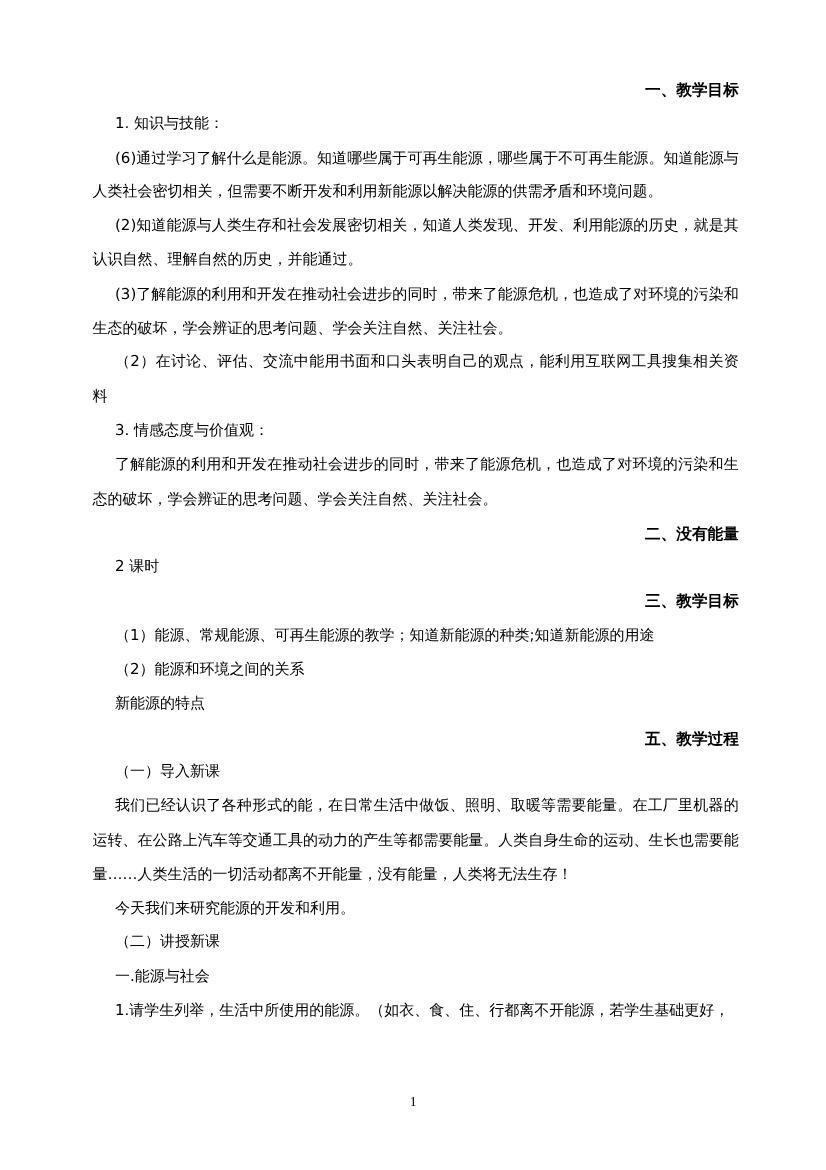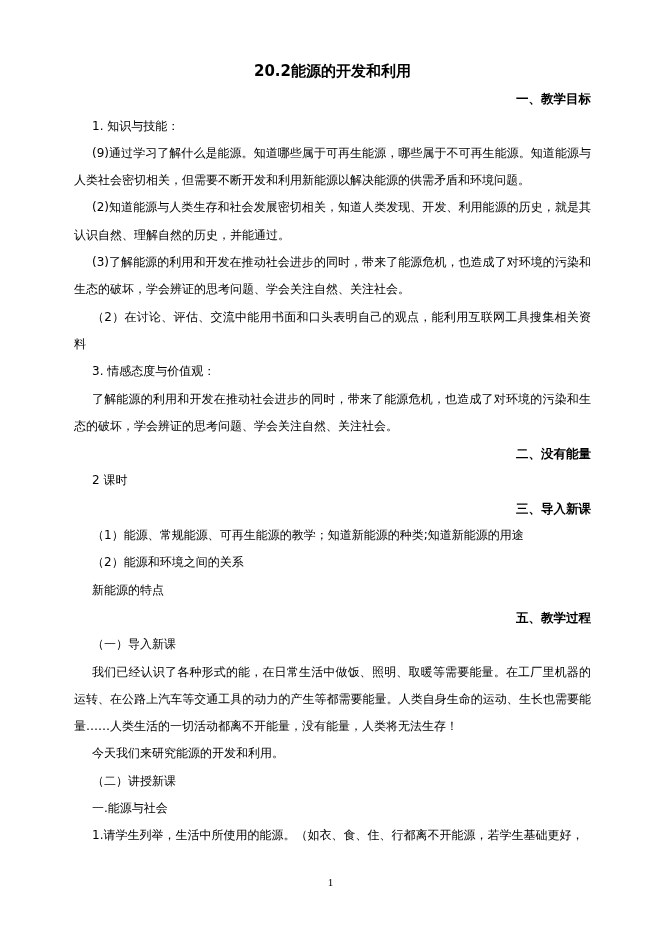--- a/index.html
+++ b/index.html
@@ -52,33 +52,32 @@
     text-align: center;
     font-size: 11px;
     line-height: 12px;
     font-family: "Liberation Serif", "DejaVu Serif", serif;
   }
 </style>
 </head>
 <body>
 
 <div class="page">
-  <div class="doc-title">20.2能源的开发和利用</div>
   <div id="doc-body">
       <p class="block heading">一、教学目标</p>
       <p class="block body">1. 知识与技能：</p>
-      <p class="block body">(9)通过学习了解什么是能源。知道哪些属于可再生能源，哪些属于不可再生能源。知道能源与人类社会密切相关，但需要不断开发和利用新能源以解决能源的供需矛盾和环境问题。</p>
+      <p class="block body">(6)通过学习了解什么是能源。知道哪些属于可再生能源，哪些属于不可再生能源。知道能源与人类社会密切相关，但需要不断开发和利用新能源以解决能源的供需矛盾和环境问题。</p>
       <p class="block body">(2)知道能源与人类生存和社会发展密切相关，知道人类发现、开发、利用能源的历史，就是其认识自然、理解自然的历史，并能通过。</p>
       <p class="block body">(3)了解能源的利用和开发在推动社会进步的同时，带来了能源危机，也造成了对环境的污染和生态的破坏，学会辨证的思考问题、学会关注自然、关注社会。</p>
       <p class="block body">（2）在讨论、评估、交流中能用书面和口头表明自己的观点，能利用互联网工具搜集相关资料</p>
       <p class="block body">3. 情感态度与价值观：</p>
       <p class="block body">了解能源的利用和开发在推动社会进步的同时，带来了能源危机，也造成了对环境的污染和生态的破坏，学会辨证的思考问题、学会关注自然、关注社会。</p>
       <p class="block heading">二、没有能量</p>
       <p class="block body">2 课时</p>
-      <p class="block heading">三、导入新课</p>
+      <p class="block heading">三、教学目标</p>
       <p class="block body">（1）能源、常规能源、可再生能源的教学；知道新能源的种类;知道新能源的用途</p>
       <p class="block body">（2）能源和环境之间的关系</p>
       <p class="block body">新能源的特点</p>
       <p class="block heading">五、教学过程</p>
       <p class="block body">（一）导入新课</p>
       <p class="block body">我们已经认识了各种形式的能，在日常生活中做饭、照明、取暖等需要能量。在工厂里机器的运转、在公路上汽车等交通工具的动力的产生等都需要能量。人类自身生命的运动、生长也需要能量……人类生活的一切活动都离不开能量，没有能量，人类将无法生存！</p>
       <p class="block body">今天我们来研究能源的开发和利用。</p>
       <p class="block body">（二）讲授新课</p>
       <p class="block body">一.能源与社会</p>
       <p class="block body">1.请学生列举，生活中所使用的能源。（如衣、食、住、行都离不开能源，若学生基础更好，</p>

